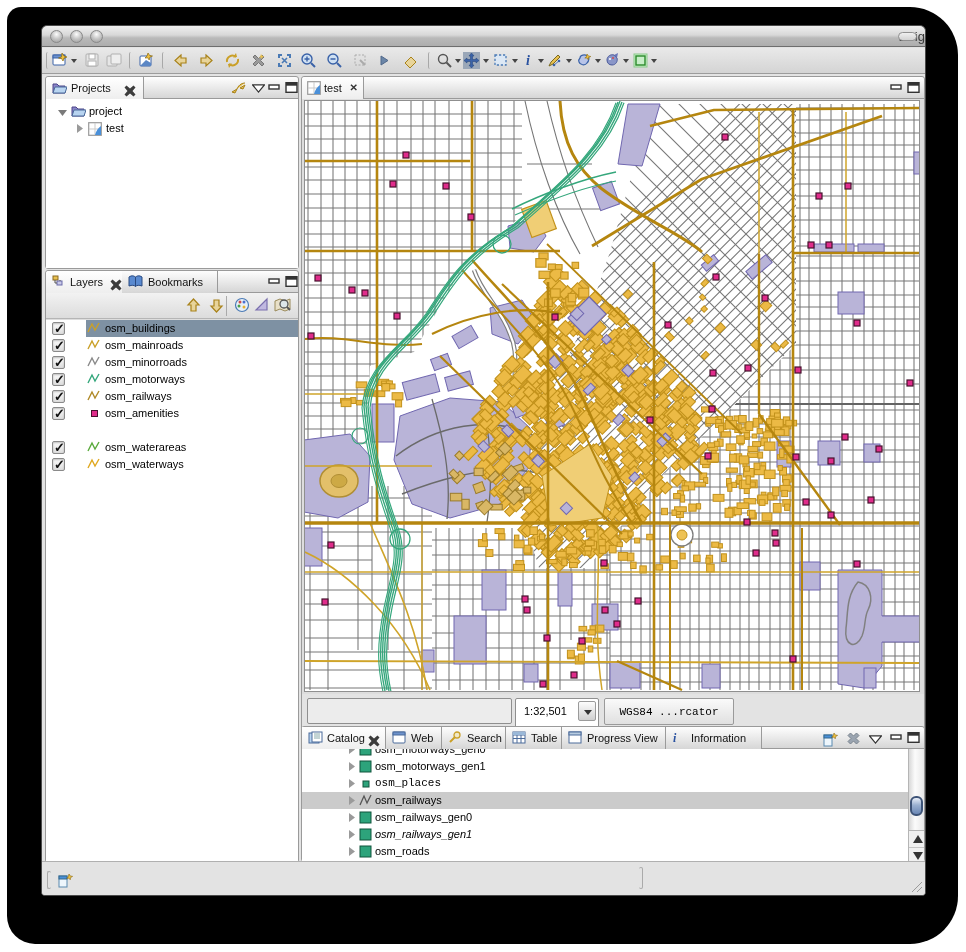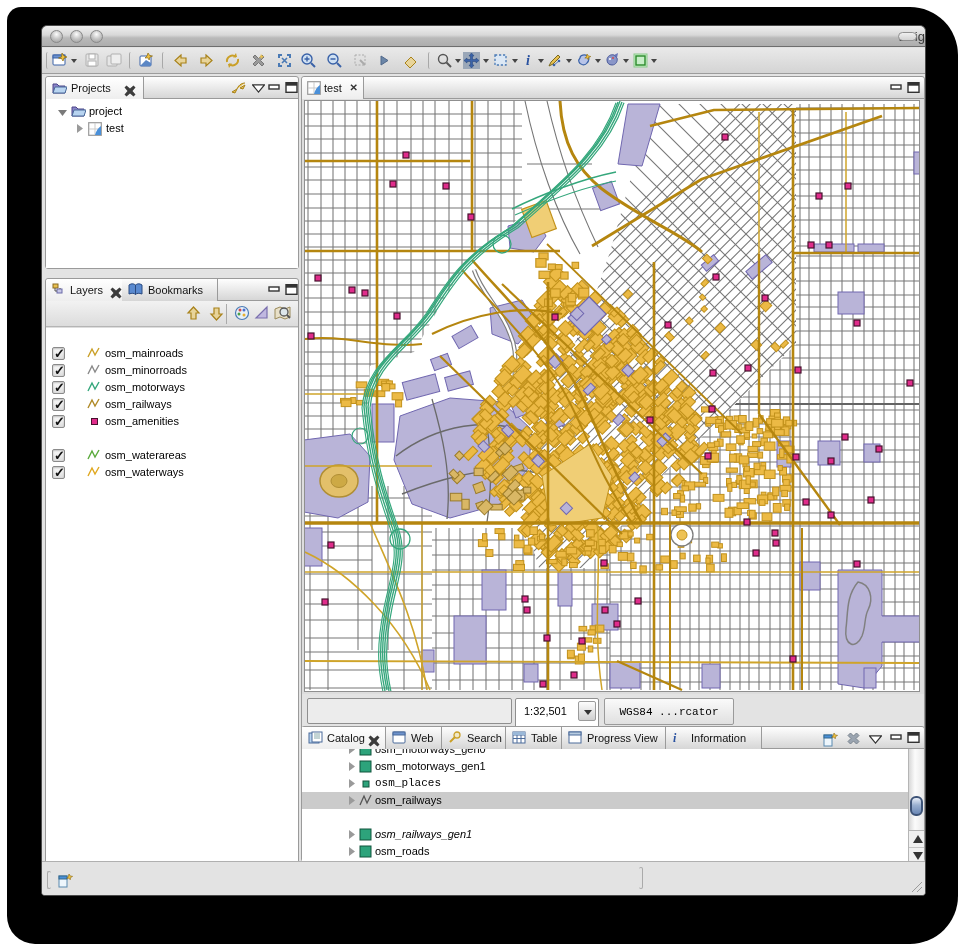--- a/index.html
+++ b/index.html
@@ -216,21 +216,21 @@
             <svg class="micon" width="14" height="14" viewBox="0 0 14 14">
               <rect x="0.7" y="0.7" width="12.6" height="12.6" fill="#fff" stroke="#9a9a9a" stroke-width="1.2"></rect>
               <path d="M7 1 V13 M1 7 H13" stroke="#c9c9c9"></path>
               <path d="M13 4 C10 6 8 9 7 13 L13 13 Z" fill="#4a90d9"></path>
             </svg>
           </span>
           <span style="position:absolute;left:60px">test</span>
         </div>
       </div>
     </div>
-    <div class="panel" style="left:3px;top:252px;width:254px;height:593px">
+    <div class="panel" style="left:3px;top:244px;width:254px;height:593px">
       <div class="ptabs">
         <div class="tab" style="left:0;width:83px;border-radius:3px 0 0 0"><span style="position:absolute;left:6px;top:4px">
             <svg class="micon" width="14" height="13" viewBox="0 0 14 13">
               <rect x="1" y="1" width="5" height="4" fill="#e8c050" stroke="#8a6a20"></rect>
               <rect x="5" y="6" width="5" height="4" fill="#c8c8e8" stroke="#6a6aa8"></rect>
               <path d="M3 5 V8 H5 M8 5 V6" stroke="#555" fill="none"></path>
             </svg>
           </span><span style="margin-left:24px">Layers</span><span style="position:absolute;right:6px;top:5px"><svg width="12" height="12" viewBox="0 0 12 12">
               <path d="M0.5 2.5 L2.5 0.5 L6 3.5 L9.5 0.5 L11.5 2.5 L8.5 6 L11.5 9.5 L9.5 11.5 L6 8.5 L2.5 11.5 L0.5 9.5 L3.5 6 Z" fill="#3c3c3c"></path>
             </svg></span></div>
@@ -280,20 +280,30 @@
         </span>
         <span style="position:absolute;left:228px;top:4px">
           <svg width="17" height="16" viewBox="0 0 17 16" style="position:absolute">
             <path d="M1 4 L6 2 L11 4 L16 2 V12 L11 14 L6 12 L1 14 Z" fill="#e8e0c8" stroke="#9a8a5a"></path>
             <circle cx="10" cy="7" r="4" fill="#d8e8f8" fill-opacity=".7" stroke="#555" stroke-width="1.3"></circle>
             <path d="M13 10 L16 13" stroke="#555" stroke-width="1.8"></path>
           </svg>
         </span>
       </div>
       <div class="pcontent" style="top:49px">
+        <div class="treerow" style="left:0;top:0px;right:0">
+          <span class="chk"></span>
+          <div style="position:absolute;left:40px;right:0;top:0;height:17px;background:#7e91a3;"></div>
+          <span style="position:absolute;left:41px;top:2px;background:#fff">
+            <svg class="micon" width="15" height="12" viewBox="0 0 15 12">
+              <path d="M1 10 L5 2 L8 8 L12 1" fill="none" stroke="#caa028" stroke-width="1.4"></path>
+            </svg>
+          </span>
+          <span style="position:absolute;left:59px;z-index:2">osm_buildings</span>
+        </div>
         <div class="treerow" style="left:0;top:17px;right:0">
           <span class="chk"></span>
           <span style="position:absolute;left:41px;top:2px;">
             <svg class="micon" width="15" height="12" viewBox="0 0 15 12">
               <path d="M1 10 L5 2 L8 8 L12 1" fill="none" stroke="#caa028" stroke-width="1.4"></path>
             </svg>
           </span>
           <span style="position:absolute;left:59px;z-index:2">osm_mainroads</span>
         </div>
         <div class="treerow" style="left:0;top:34px;right:0">
@@ -1839,20 +1849,33 @@
               <path d="M2 0 L8 4.5 L2 9 Z" fill="#9a9a9a"></path>
             </svg>
           </span>
           <span style="position:absolute;left:57px;top:2px">
             <svg class="micon" width="13" height="13" viewBox="0 0 13 13">
               <path d="M1 11 L5 2 L8 9 L12 1" fill="none" stroke="#555" stroke-width="1.3"></path>
             </svg>
           </span>
           <span style="position:absolute;left:73px">osm_railways</span>
         </div>
+        <div class="treerow" style="left:0;top:60px;right:0;">
+          <span style="position:absolute;left:45px;top:4px">
+            <svg class="micon" width="9" height="9" viewBox="0 0 9 9">
+              <path d="M2 0 L8 4.5 L2 9 Z" fill="#9a9a9a"></path>
+            </svg>
+          </span>
+          <span style="position:absolute;left:57px;top:2px">
+            <svg class="micon" width="13" height="13" viewBox="0 0 13 13">
+              <rect x="1" y="1" width="11" height="11" fill="#2da37b" stroke="#11543c"></rect>
+            </svg>
+          </span>
+          <span style="position:absolute;left:73px">osm_railways_gen0</span>
+        </div>
         <div class="treerow" style="left:0;top:77px;right:0;font-style:italic;">
           <span style="position:absolute;left:45px;top:4px">
             <svg class="micon" width="9" height="9" viewBox="0 0 9 9">
               <path d="M2 0 L8 4.5 L2 9 Z" fill="#9a9a9a"></path>
             </svg>
           </span>
           <span style="position:absolute;left:57px;top:2px">
             <svg class="micon" width="13" height="13" viewBox="0 0 13 13">
               <rect x="1" y="1" width="11" height="11" fill="#2da37b" stroke="#11543c"></rect>
             </svg>

